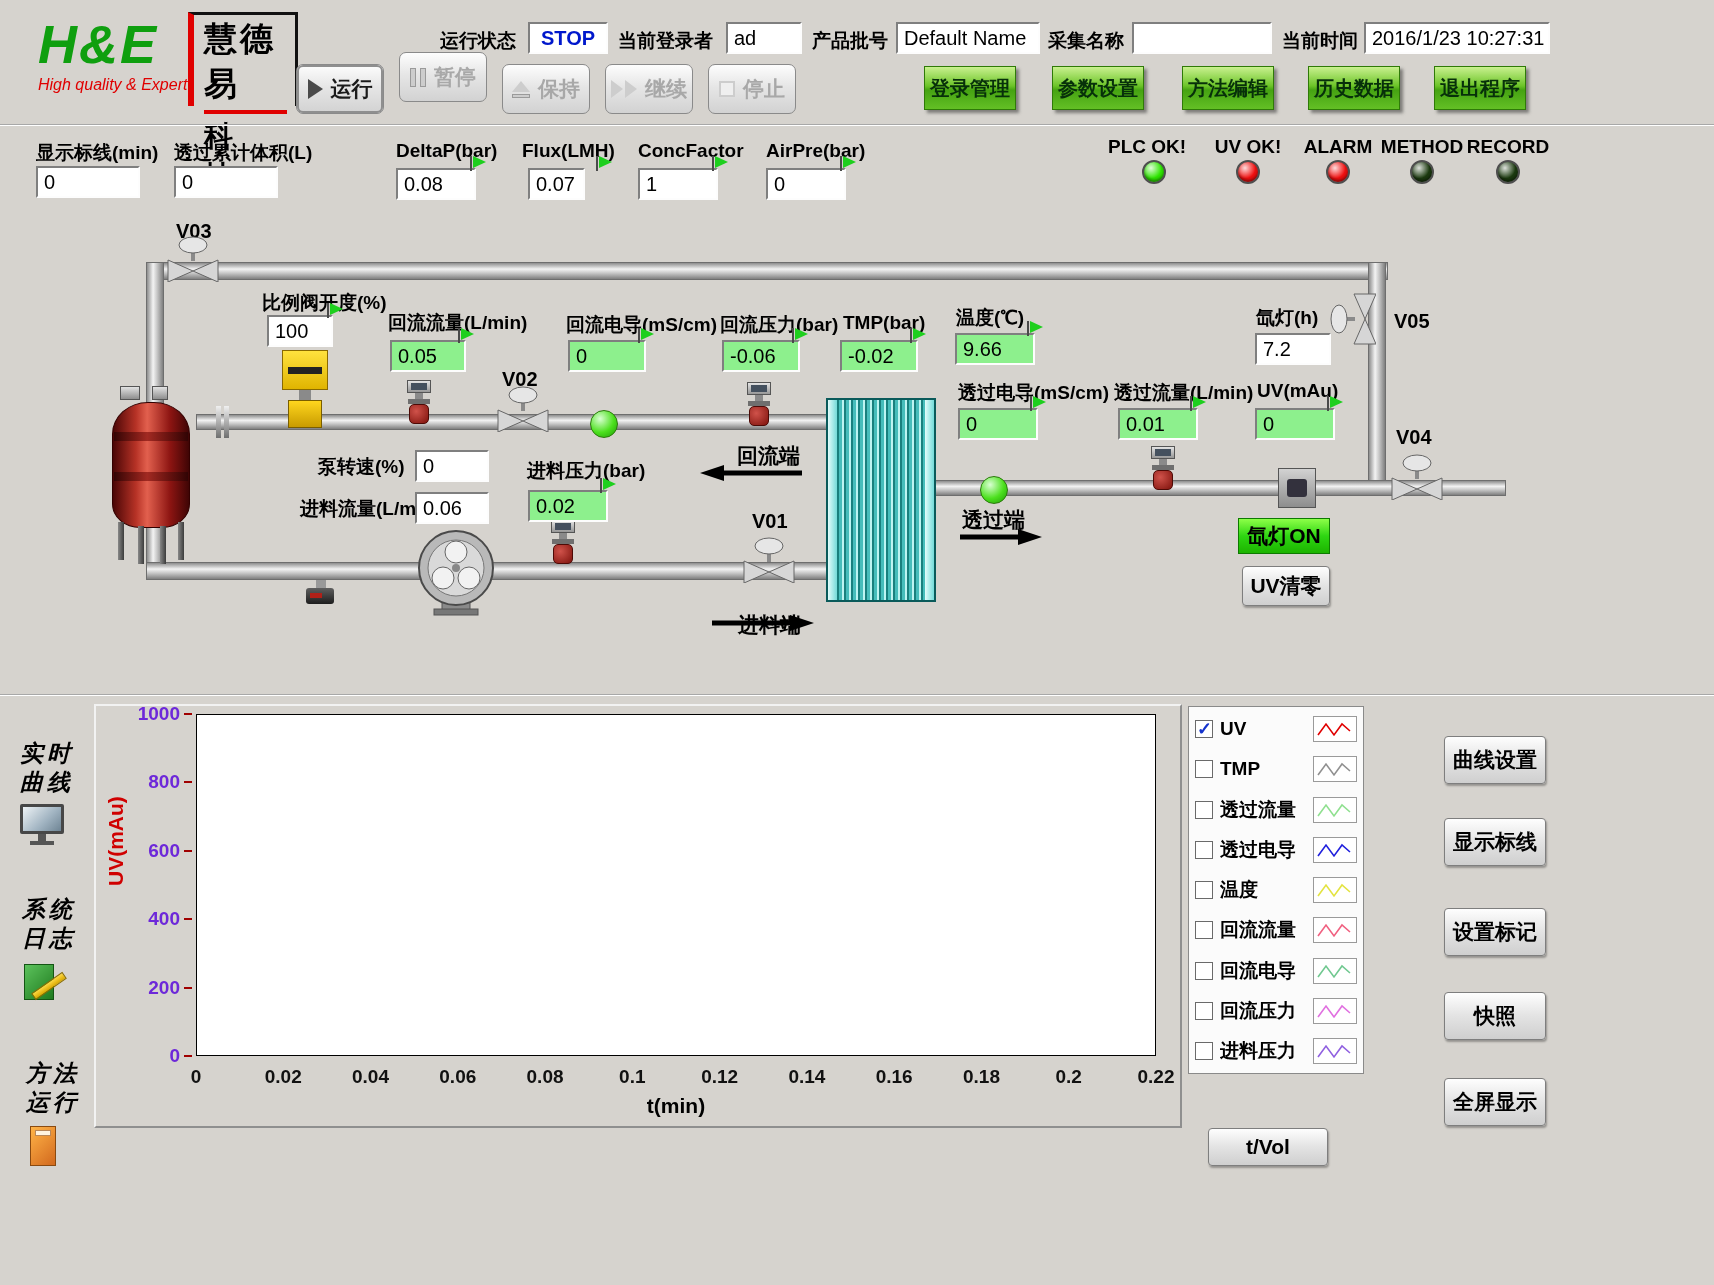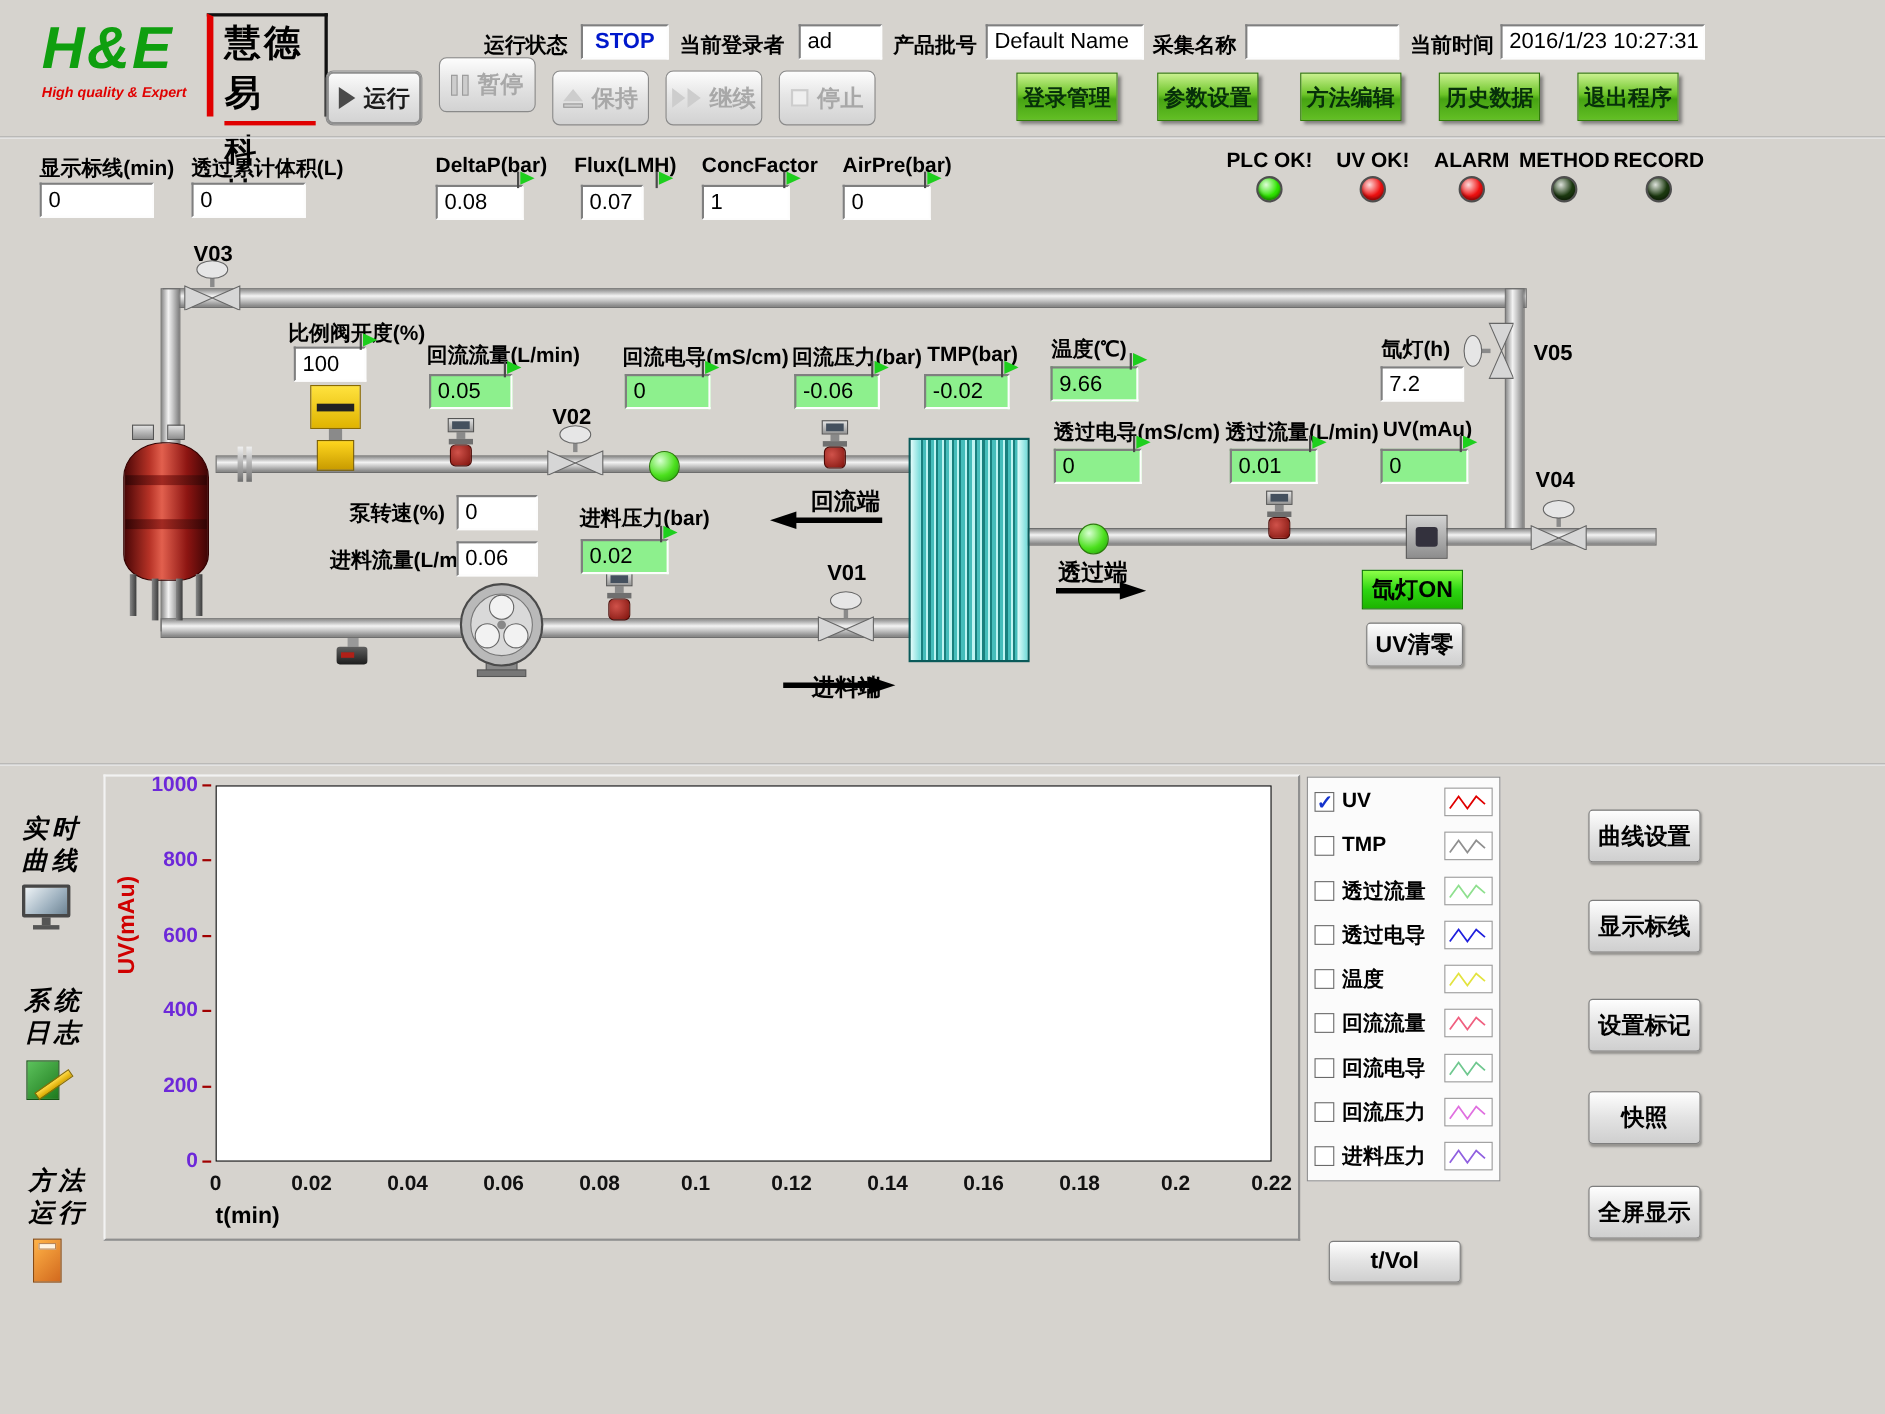--- a/index.html
+++ b/index.html
@@ -8,21 +8,21 @@
   .abs{position:absolute}
   .lbl{position:absolute;font-weight:bold;font-size:19px;white-space:nowrap}
   .field{position:absolute;background:#fff;border:2px solid;border-color:#7f7f7f #fdfdfd #fdfdfd #7f7f7f;font-size:20px;padding:1px 6px;white-space:nowrap;overflow:hidden;height:32px;line-height:26px}
   .field.green{background:#8df08d}
   .field.center{text-align:center}
   .flag{position:absolute;width:18px;height:16px;pointer-events:none}
   .flag::before{content:"";position:absolute;left:3px;top:0;border-top:6px solid transparent;border-bottom:6px solid transparent;border-left:13px solid #1ecf1e}
   .flag::after{content:"";position:absolute;left:0;top:0;width:2px;height:15px;background:#4a4a4a}
   
   .logo-he{font-size:54px;font-weight:bold;font-style:italic;color:#0f9f0f;line-height:1.05;letter-spacing:2px}
-  .logo-tag{font-size:13px;color:#e00000;font-weight:bold;font-style:italic;margin-top:3px}
+  .logo-tag{font-size:16px;color:#e00000;font-weight:normal;font-style:italic;margin-top:3px}
   .logo-cn{border-left:6px solid #e00000;border-top:3px solid #111;border-right:3px solid #111;padding:2px 8px 0 10px}
   .logo-cn1{font-size:33px;font-weight:bold;letter-spacing:3px}
   .logo-rule{height:4px;background:#e00000;margin:3px 0}
   .logo-cn2{font-size:29px;font-weight:bold;letter-spacing:12px}
   
   .ctrl-btn{position:absolute;width:88px;height:50px;border:1px solid #8a8a8a;border-radius:7px;background:linear-gradient(180deg,#fdfdfd,#e6e6e6 45%,#d2d2d2);display:flex;align-items:center;justify-content:center;gap:8px;font-size:21px;font-weight:bold;color:#1a1a1a;cursor:pointer}
   .ctrl-btn.primary{box-shadow:0 0 0 2px #8f8f8f inset}
   .ctrl-btn.disabled{color:#a8a8a8}
   .ic-play{width:0;height:0;border-top:10px solid transparent;border-bottom:10px solid transparent;border-left:15px solid #4a4a4a}
   .ic-pause{display:inline-flex;gap:4px}
@@ -73,21 +73,21 @@
   .xenon-btn{position:absolute;left:1238px;top:518px;width:92px;height:36px;background:linear-gradient(180deg,#8dff48,#2ed612 50%,#1cb400);border:1px solid #0d7a00;font-size:21px;font-weight:bold;display:flex;align-items:center;justify-content:center;cursor:pointer}
   .gray-btn{position:absolute;background:linear-gradient(180deg,#fefefe,#e3e3e3 50%,#cfcfcf);border:1px solid #7e7e7e;border-radius:4px;font-weight:bold;font-size:21px;display:flex;align-items:center;justify-content:center;box-shadow:1px 2px 2px rgba(0,0,0,.3);cursor:pointer}
   .groove{position:absolute;left:0;width:1714px;height:2px;background:#a8a8a8;border-bottom:1px solid #fff}
   
   .chart-panel{position:absolute;left:94px;top:704px;width:1088px;height:424px;border:2px solid;border-color:#f2f2f2 #8f8f8f #8f8f8f #f2f2f2;background:#d6d3ce}
   .plot{position:absolute;left:196px;top:714px;width:960px;height:342px;background:#fff;border:1px solid #000}
   .ytick{position:absolute;right:0;transform:translateY(-50%);font-size:19px;font-weight:bold;color:#6d28d9;display:flex;align-items:center;gap:4px;white-space:nowrap}
   .ytick::after{content:"";width:8px;height:2px;background:#a00000}
   .xtick{position:absolute;transform:translateX(-50%);font-size:19px;font-weight:bold;color:#111;white-space:nowrap}
   .ylabel{position:absolute;left:104px;top:886px;transform:rotate(-90deg);transform-origin:left top;font-size:21px;font-weight:bold;color:#d00000;white-space:nowrap}
-  .xlabel{position:absolute;left:196px;top:1094px;width:960px;text-align:left;font-size:21px;font-weight:bold}
+  .xlabel{position:absolute;left:196px;top:1094px;width:960px;text-align:center;font-size:21px;font-weight:bold}
   .legend-panel{position:absolute;left:1188px;top:706px;width:176px;height:368px;background:#fbfbfb;border:1px solid #8a8a8a;padding:4px 6px;display:flex;flex-direction:column;justify-content:space-between}
   .legend-row{display:flex;align-items:center;gap:7px;height:36px}
   .cb{width:18px;height:18px;background:#fff;border:1px solid #6a6a6a;position:relative;cursor:pointer;flex:0 0 auto}
   .cb.checked::after{content:"\2713";position:absolute;left:1px;top:-3px;font-size:18px;font-weight:bold;color:#1533cc}
   .legend-label{flex:1;font-size:19px;font-weight:bold;white-space:nowrap;overflow:hidden}
   .legend-line{width:44px;height:26px;background:#fff;border:1px solid #9a9a9a;display:flex;align-items:center;justify-content:center;flex:0 0 auto;cursor:pointer}
   
   .side-text{font-family:"Liberation Serif",serif;font-weight:bold;font-style:italic;font-size:23px;line-height:1.25;letter-spacing:4px;white-space:nowrap}
   .icon-monitor{position:relative;width:46px;height:44px;margin-top:6px}
   .icon-monitor .scr{position:absolute;left:0;top:0;width:44px;height:30px;background:linear-gradient(135deg,#eef3f6,#9fb2c0 60%,#6e8494);border:3px solid #474747;border-radius:2px}
@@ -178,21 +178,21 @@
 <div class="lbl" style="left:522px;top:140px">Flux(LMH)</div>
 <div class="field" style="left:528px;top:168px;width:57px">0.07</div>
 <span class="flag" style="left:596px;top:156px"></span>
 <div class="lbl" style="left:638px;top:140px">ConcFactor</div>
 <div class="field" style="left:638px;top:168px;width:80px">1</div>
 <span class="flag" style="left:712px;top:156px"></span>
 <div class="lbl" style="left:766px;top:140px">AirPre(bar)</div>
 <div class="field" style="left:766px;top:168px;width:80px">0</div>
 <span class="flag" style="left:840px;top:156px"></span>
 
-<div class="lbl" style="left:1108px;top:136px;width:92px;text-align:center">PLC OK!</div>
+<div class="lbl" style="left:1108px;top:136px;width:92px;text-align:left">PLC OK!</div>
 <span class="led" style="left: 1142px; top: 160px; background: radial-gradient(circle at 35% 30%, rgba(255, 255, 255, 0.85), rgba(255, 255, 255, 0) 55%), rgb(46, 230, 0);"></span>
 <div class="lbl" style="left:1202px;top:136px;width:92px;text-align:center">UV OK!</div>
 <span class="led" style="left: 1236px; top: 160px; background: radial-gradient(circle at 35% 30%, rgba(255, 255, 255, 0.85), rgba(255, 255, 255, 0) 55%), rgb(240, 16, 16);"></span>
 <div class="lbl" style="left:1292px;top:136px;width:92px;text-align:center">ALARM</div>
 <span class="led" style="left: 1326px; top: 160px; background: radial-gradient(circle at 35% 30%, rgba(255, 255, 255, 0.85), rgba(255, 255, 255, 0) 55%), rgb(240, 16, 16);"></span>
 <div class="lbl" style="left:1376px;top:136px;width:92px;text-align:center">METHOD</div>
 <span class="led" style="left: 1410px; top: 160px; background: radial-gradient(circle at 35% 30%, rgba(255, 255, 255, 0.85), rgba(255, 255, 255, 0) 55%), rgb(28, 58, 16);"></span>
 <div class="lbl" style="left:1462px;top:136px;width:92px;text-align:center">RECORD</div>
 <span class="led" style="left: 1496px; top: 160px; background: radial-gradient(circle at 35% 30%, rgba(255, 255, 255, 0.85), rgba(255, 255, 255, 0) 55%), rgb(28, 58, 16);"></span>
 

